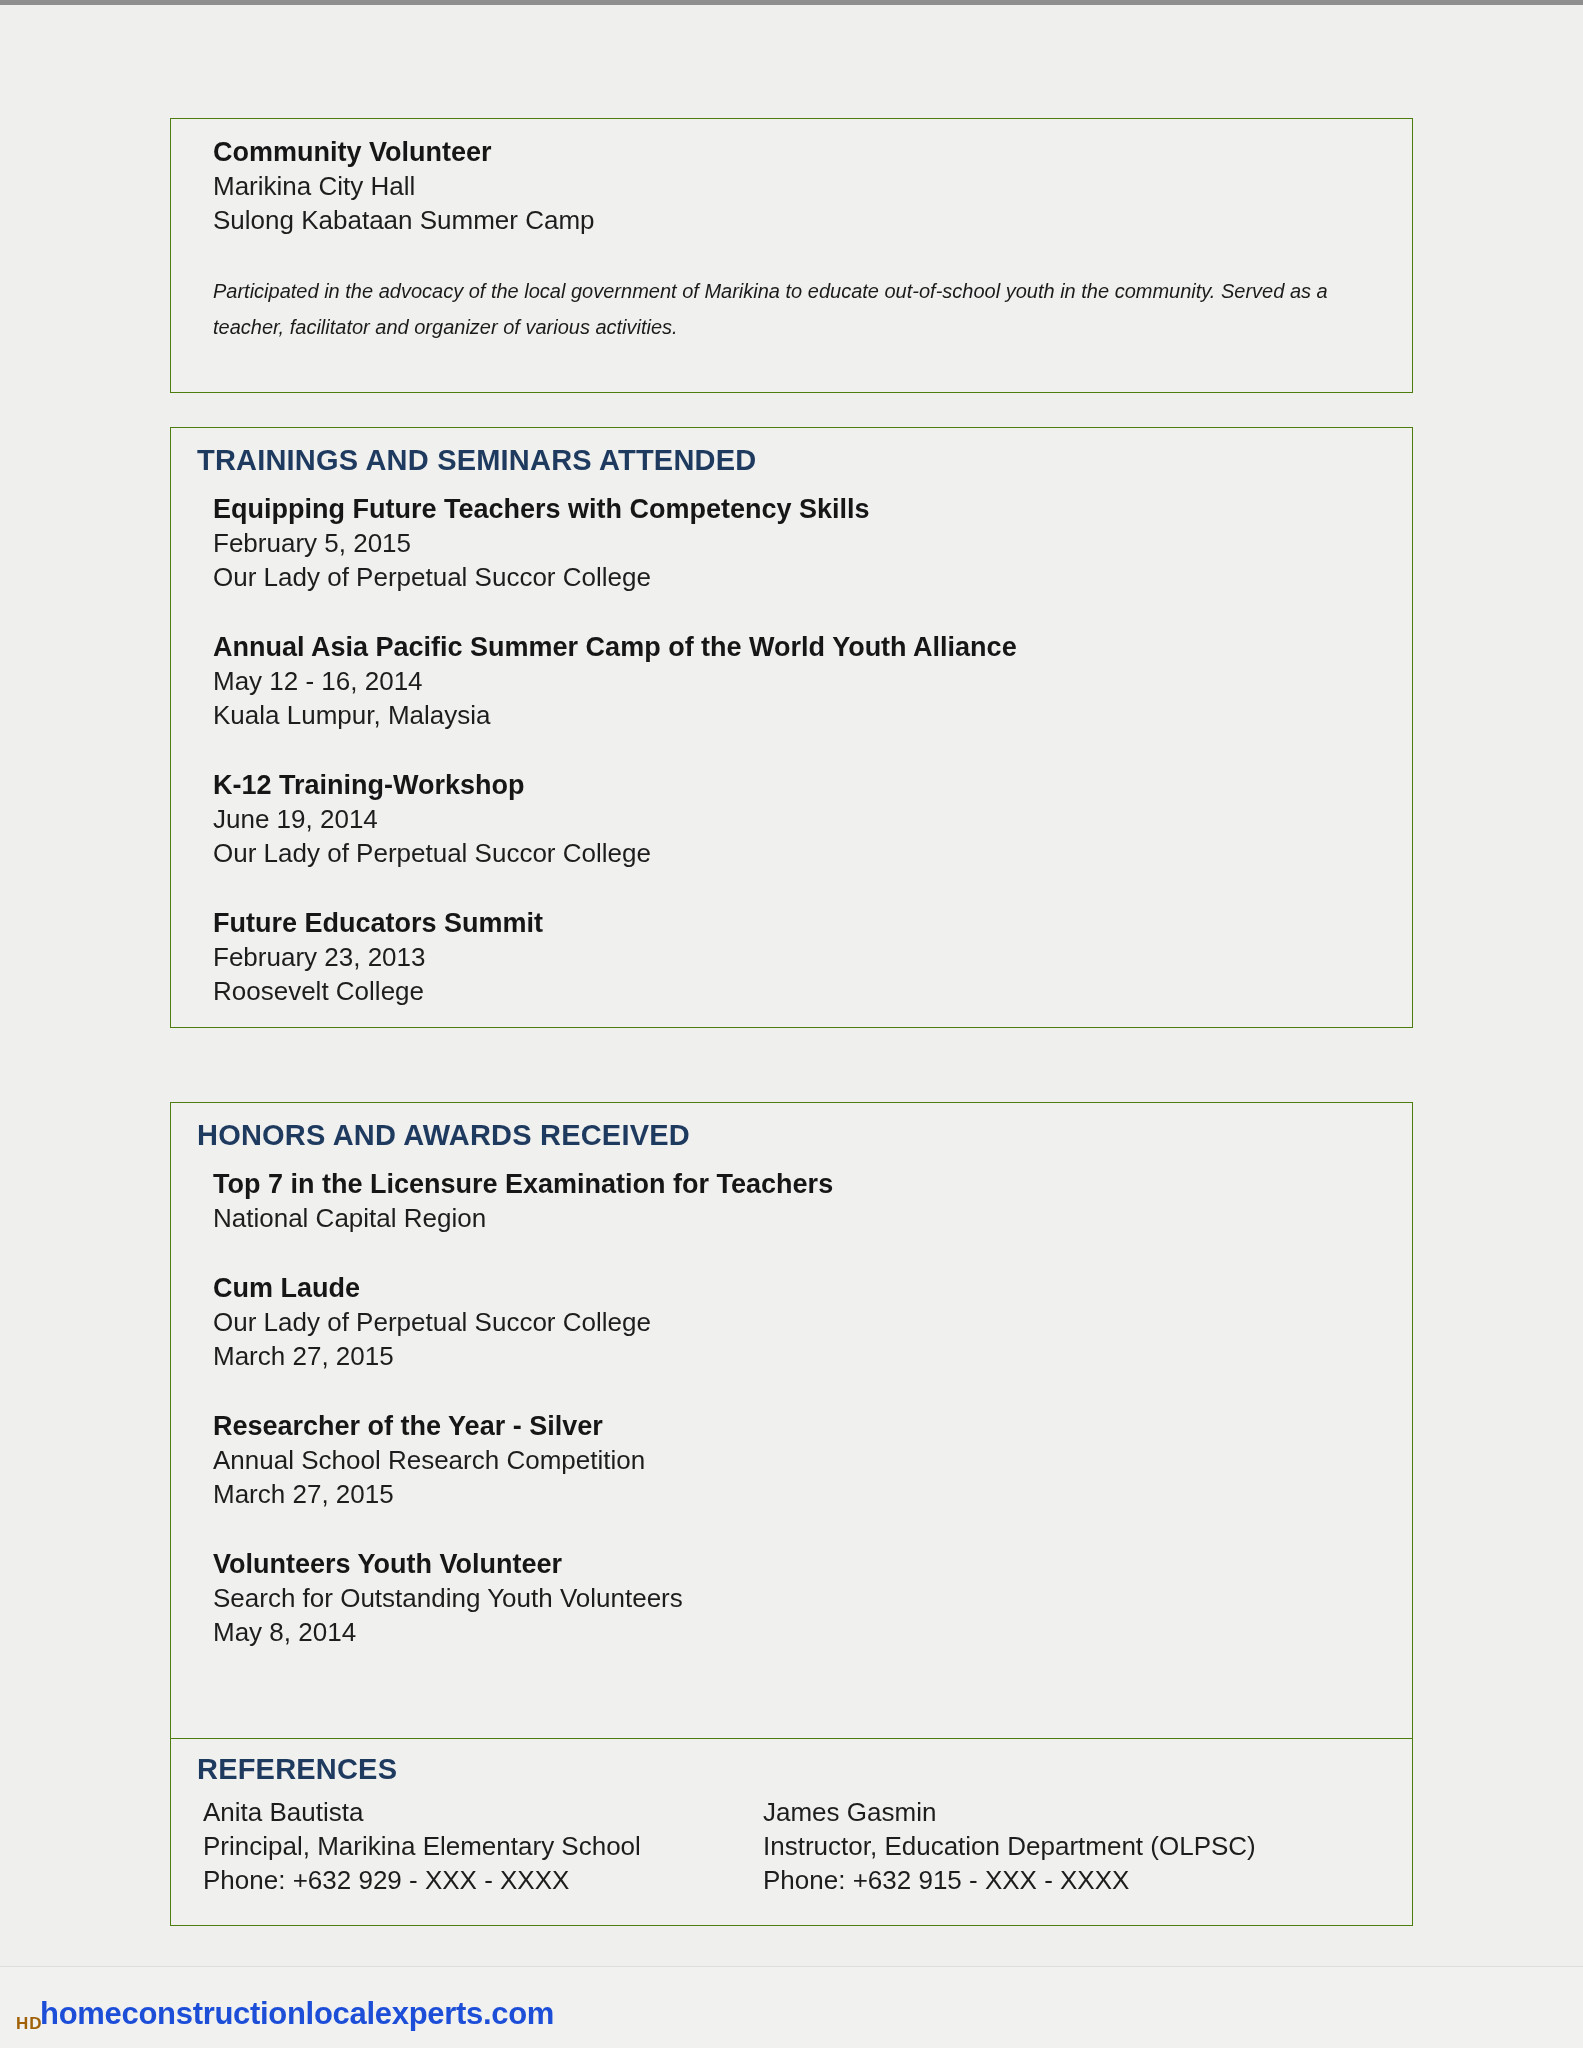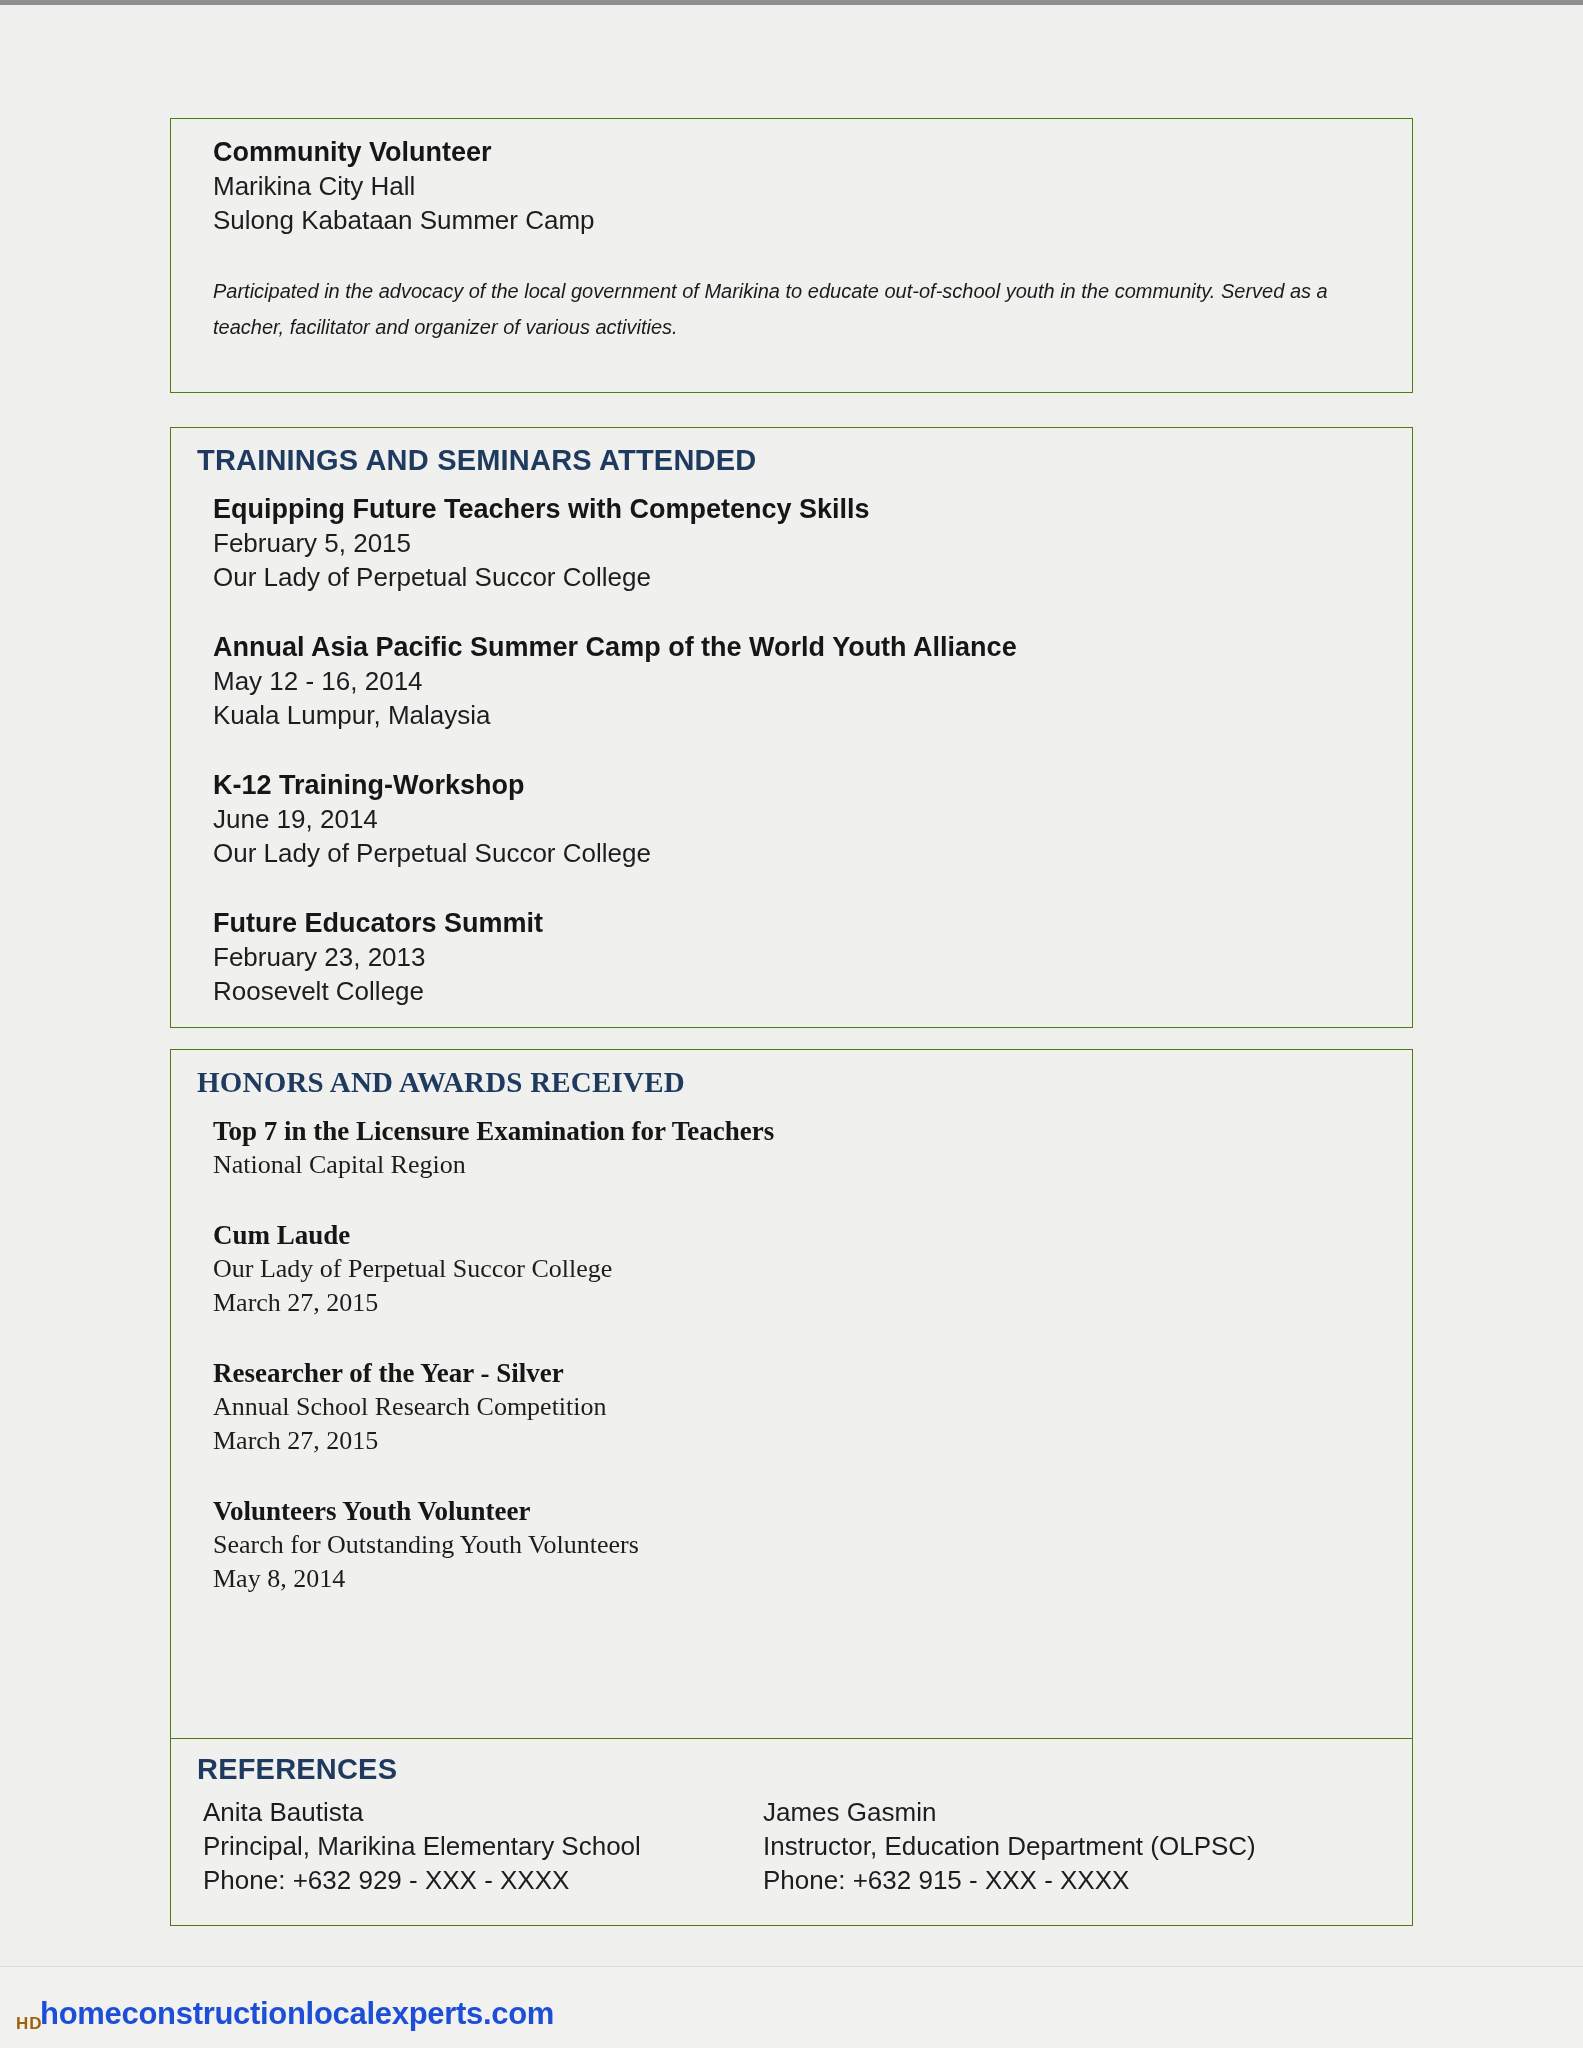--- a/index.html
+++ b/index.html
@@ -24,21 +24,21 @@
 
   .box {
     position: absolute;
     left: 170px;
     width: 1243px;
     border: 1px solid #4d7c0f;
     background: #f0f0ef;
   }
   .box-experience { top: 118px;  height: 275px; padding: 16px 40px 0 42px; }
   .box-trainings  { top: 427px;  height: 601px; padding-top: 14px; }
-  .box-honors     { top: 1049px; height: 712px; padding-top: 14px; font-family: Liberation Serif, serif; }
+  .box-honors     { top: 1102px; height: 712px; padding-top: 14px; }
   .box-references { top: 1738px; height: 188px; padding-top: 12px; }
 
   .section-heading {
     font-size: 29px;
     line-height: 36px;
     font-weight: bold;
     color: #1e3a5f;
     margin-left: 26px;
     letter-spacing: 0.2px;
   }

